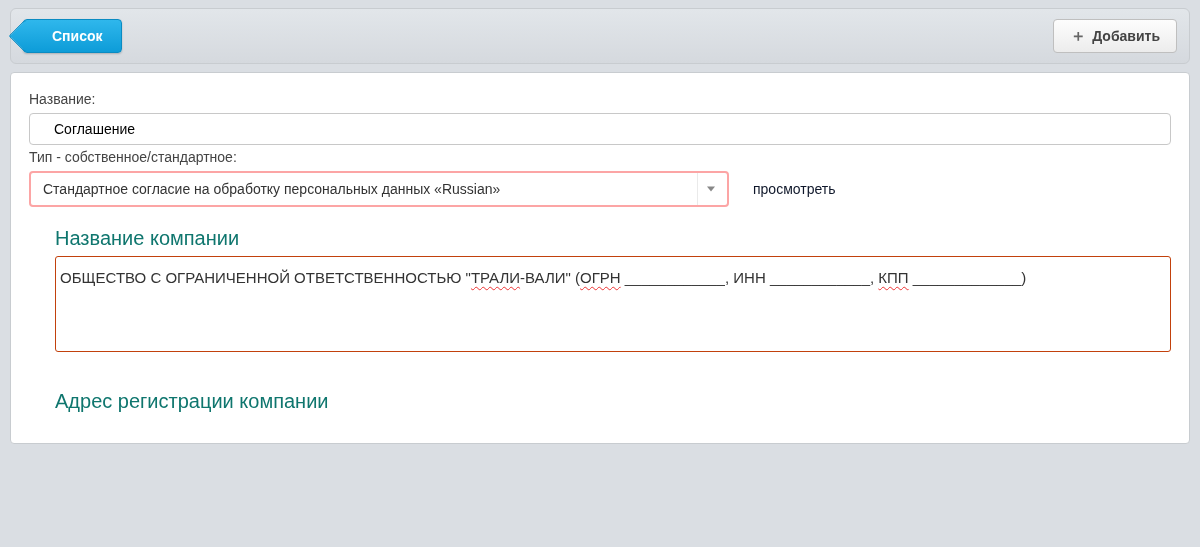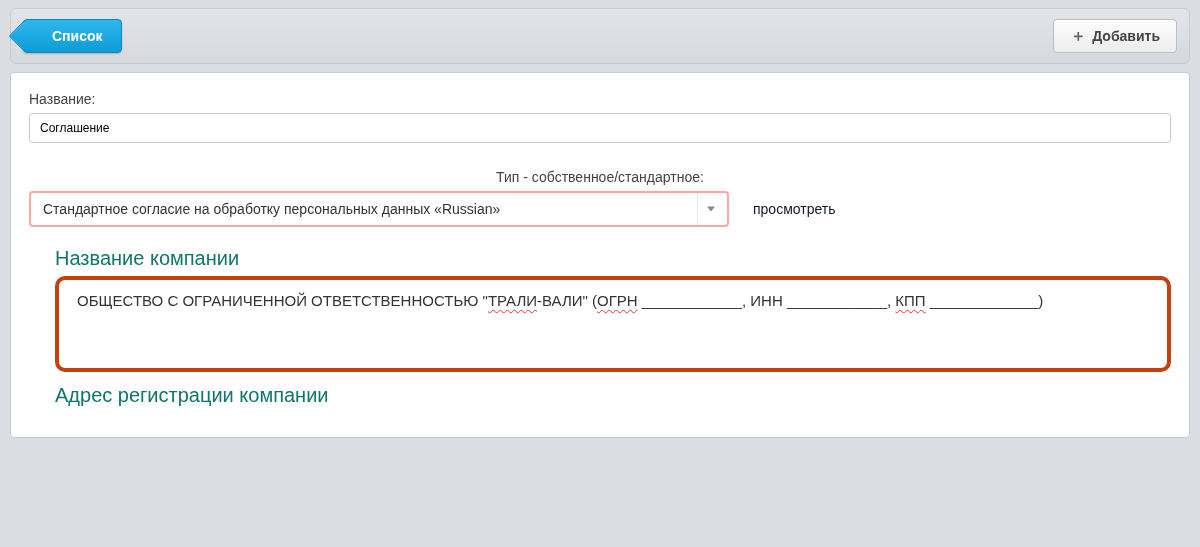--- a/index.html
+++ b/index.html
@@ -80,22 +80,22 @@
     .form-label {
       font-size: 14px;
       color: #444;
       margin-bottom: 6px;
       display: block;
     }
     .text-input {
       width: 100%;
       border: 1px solid #c8c8c8;
       border-radius: 4px;
-      padding: 7px 10px;
-      font-size: 12px;
+      padding: 7px 24px;
+      font-size: 14px;
       background: #fff;
     }
     .row-type {
       display: flex;
       align-items: center;
       gap: 24px;
       margin-top: 6px;
     }
     .select-box {
       position: relative;
@@ -130,30 +130,30 @@
       cursor: pointer;
     }
     .sub-label {
       font-size: 20px;
       color: #0f766e;
       margin: 20px 0 6px;
     }
     .textarea-box {
       width: 100%;
       min-height: 96px;
-      border: 4px solid #c2410c;
-      border-radius: 10px;
-      padding: 10px 18px;
+      border: 1px solid #c2410c;
+      border-radius: 3px;
+      padding: 10px 4px;
       font-size: 15px;
       font-family: Arial, sans-serif;
       resize: vertical;
       line-height: 1.4;
     }
     .textarea-box.tall { min-height: 108px; }
-    .spacer-top { margin-top: 26px; text-align: center; }
+    .spacer-top { margin-top: 4px; }
     .sub-section { padding-left: 26px; }
     .spellerr { text-decoration: underline wavy #e33; text-decoration-thickness: 1px; text-underline-offset: 3px; }
     .textarea-box::placeholder { color: #a6a6a6; }
   </style>
 </head>
 <body>
 
 <div class="toolbar">
   <button class="btn-list">
     <span>Список</span>
@@ -174,15 +174,15 @@
       <span>Стандартное согласие на обработку персональных данных «Russian»</span>
       <div class="select-box-caret-wrap"></div>
     </div>
     <a class="link-view">просмотреть</a>
   </div>
 
   <div class="sub-section">
     <div class="sub-label">Название компании</div>
     <div class="textarea-box" contenteditable="true" style=""><span>ОБЩЕСТВО С ОГРАНИЧЕННОЙ ОТВЕТСТВЕННОСТЬЮ "</span><span class="spellerr">ТРАЛИ</span><span>-ВАЛИ" (</span><span class="spellerr">ОГРН</span><span> ____________, ИНН ____________, </span><span class="spellerr">КПП</span><span> _____________)</span></div>
 
-    <div class="sub-label" style="margin-top:12px">Адрес регистрации компании</div>
+    <div class="sub-label" style="margin-top:38px">Адрес регистрации компании</div>
   </div>
 </div>
 
 </body></html>

